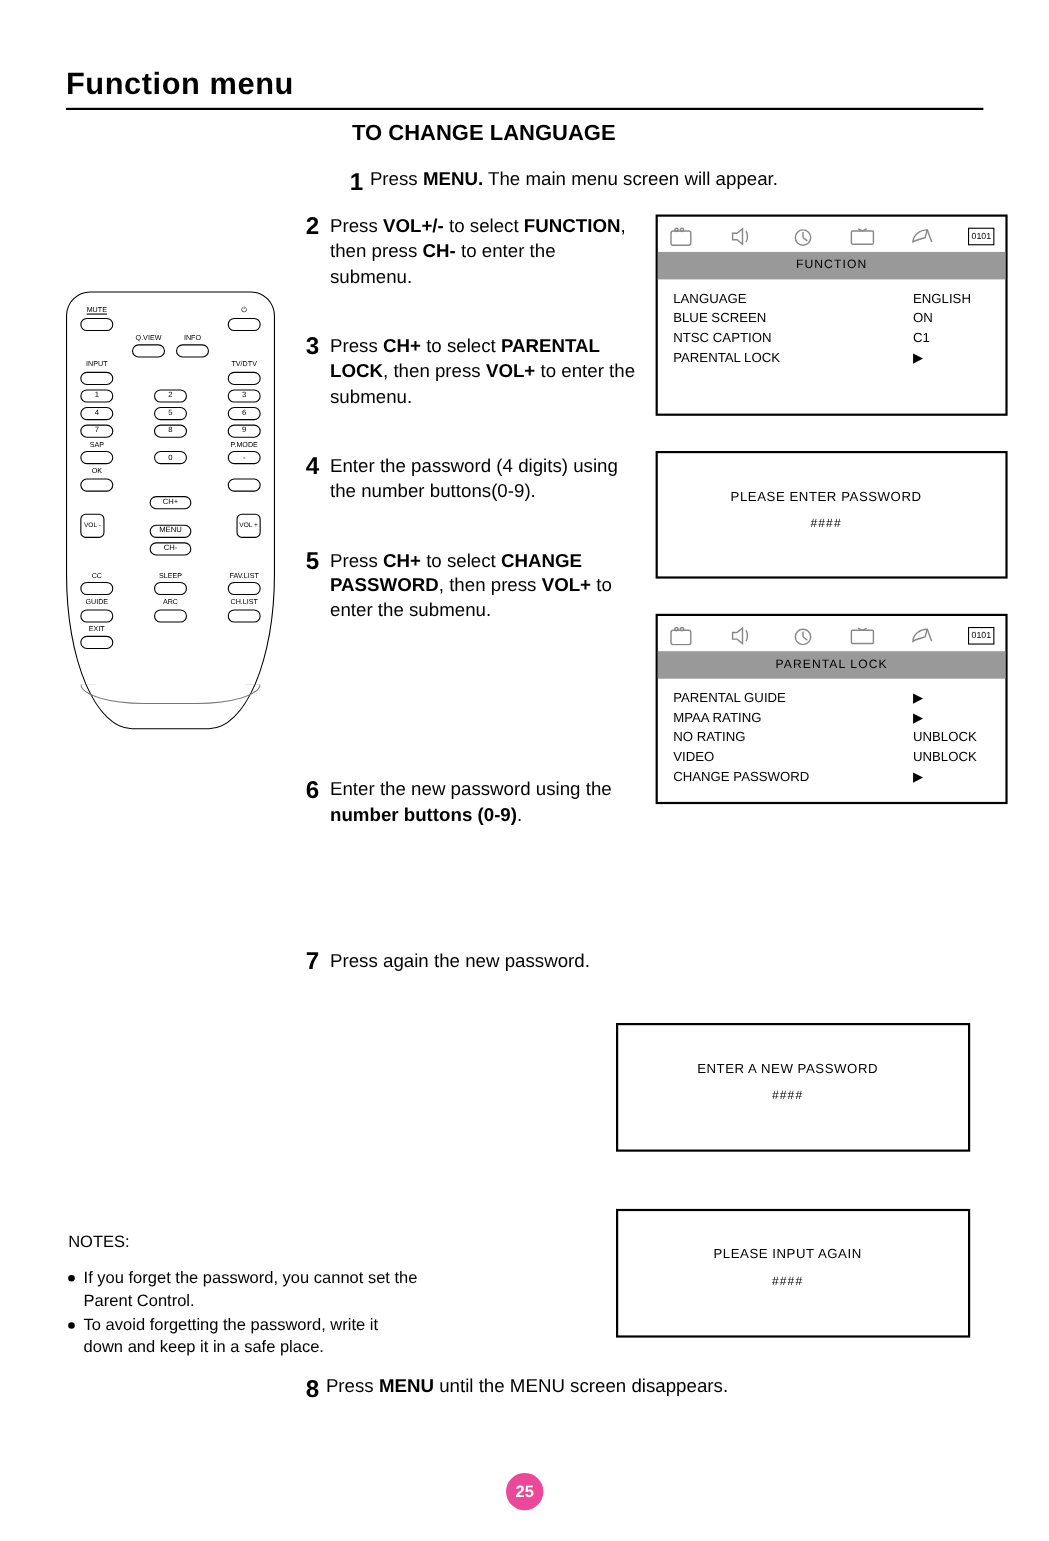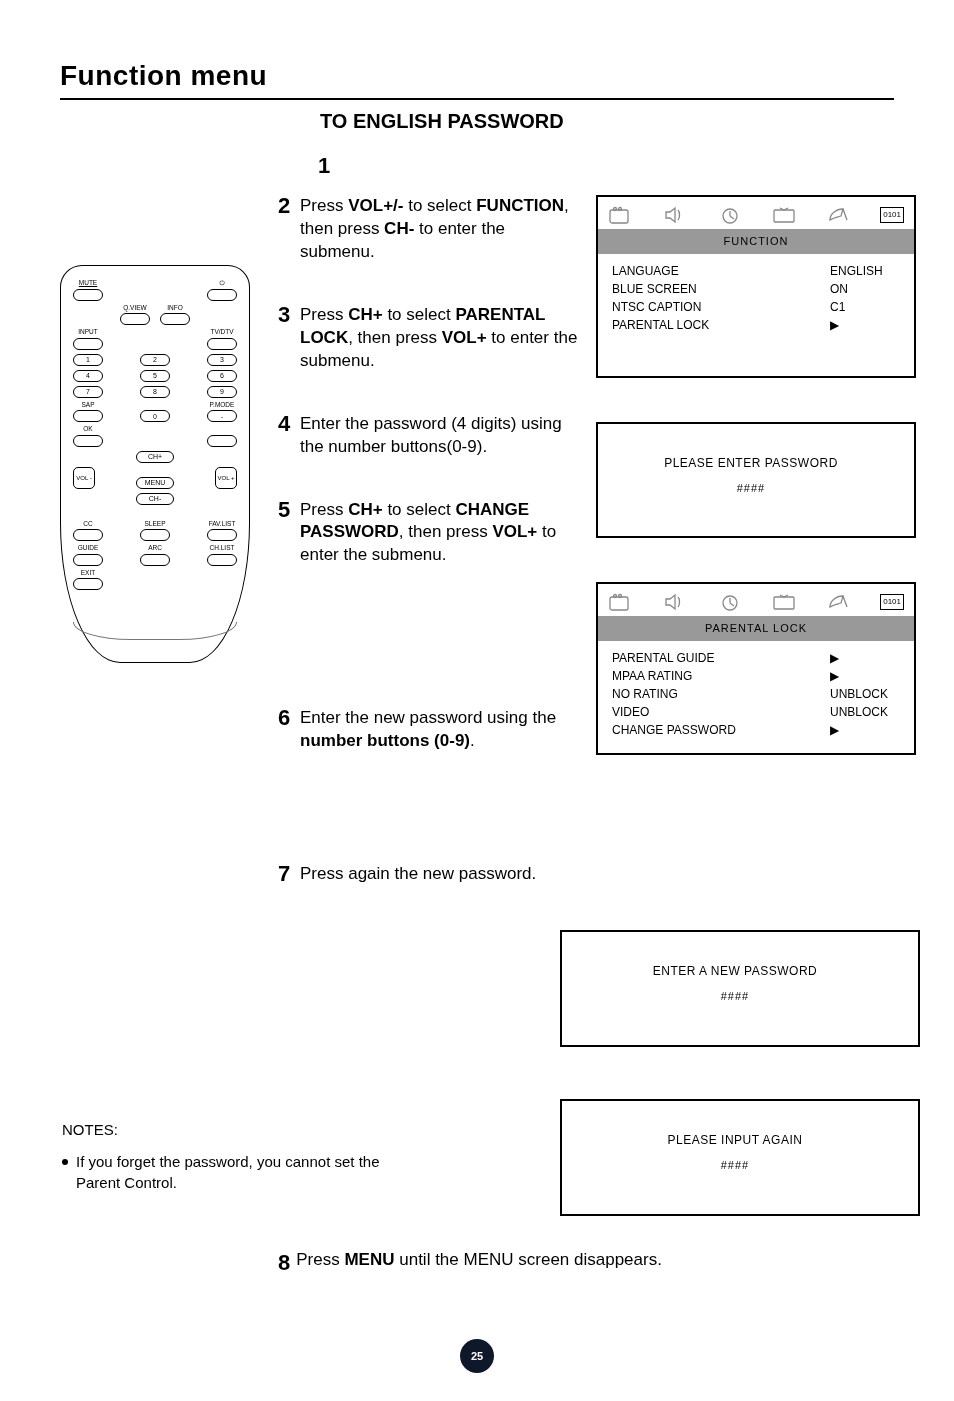--- a/index.html
+++ b/index.html
@@ -32,21 +32,21 @@
     margin: 8px 0 20px 260px;
   }
   .layout {
     display: grid;
     grid-template-columns: 200px 300px 320px;
     column-gap: 18px;
     align-items: start;
   }
   .col-left { grid-column: 1; }
   .col-mid  { grid-column: 2; font-size: 17px; line-height: 1.35; display:flex; flex-direction:column; gap: 40px; }
-  .col-right{ grid-column: 3; display:flex; flex-direction:column; gap: 44px; }
+  .col-right{ grid-column: 3; display:flex; flex-direction:column; gap: 32px; }
 
   .step { display:flex; gap:6px; }
   .step .num { font-size: 22px; font-weight:700; line-height:1; min-width: 16px; }
   .step .txt { }
   .step .txt b { font-weight:700; }
 
   
   .remote {
     border: 1.5px solid #000;
     border-radius: 22px 22px 60px 60px / 22px 22px 140px 140px;
@@ -121,42 +121,45 @@
     left: 278px;
     top: 1250px;
     font-size:17px;
     display:flex; gap:6px;
   }
   .step8 .num { font-size:22px; font-weight:700; }
 
   .osd-wide {
     position:absolute;
     left: 560px;
-    width: 360px;
+    width: 322px;
   }
 
   .pagenum {
     position:absolute;
     left:50%; transform:translateX(-50%);
     bottom: 28px;
     width:34px; height:34px; border-radius:50%;
-    background:#0f172a; color:#fff;
+    background:#ec4899; color:#fff;
     display:flex; align-items:center; justify-content:center;
-    font-size:11px; font-weight:600;
+    font-size:15px; font-weight:600;
   }
 </style>
 </head>
 <body>
 
 <div class="page">
   <div class="title">Function menu</div>
-  <div class="subtitle">TO ENGLISH PASSWORD</div>
+  <div class="subtitle">TO CHANGE LANGUAGE</div>
 
   <div class="step1-row">
     <span class="num">1</span>
+    <span class="txt">
+      <span>Press </span><b>MENU.</b><span> The main menu screen will appear.</span>
+    </span>
   </div>
 
   <div class="layout">
 
     <div class="col-left">
       <div class="remote">
         <div class="row">
           <div class="lblcol">
               <span class="lbl" style="text-decoration:underline">MUTE</span>
               <div class="rbtn"></div>
@@ -455,20 +458,21 @@
 
   <div class="osd center osd-wide" style="top: 1099px;">
     <div class="msg">PLEASE INPUT AGAIN</div>
     <div class="hash">####</div>
   </div>
 
   <div class="notes">
     <div class="hdr">NOTES:</div>
     <ul>
       <li>If you forget the password, you cannot set the Parent Control.</li>
+      <li>To avoid forgetting the password, write it down and keep it in a safe place.</li>
     </ul>
   </div>
 
   <div class="step8">
     <span class="num">8</span>
     <span class="txt">
       <span>Press </span><b>MENU</b><span> until the MENU screen disappears.</span>
     </span>
   </div>
 

